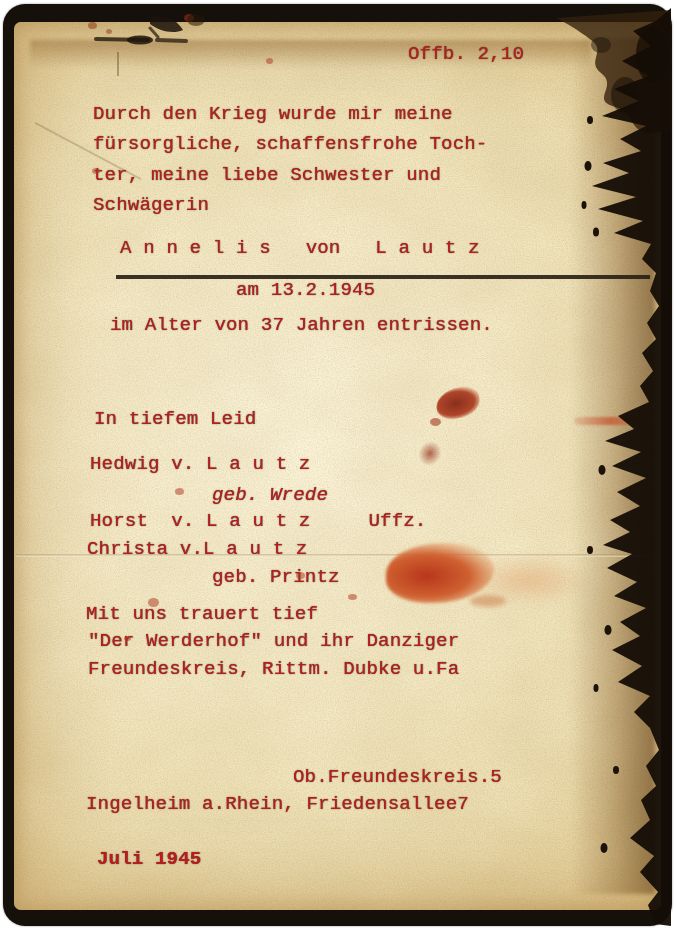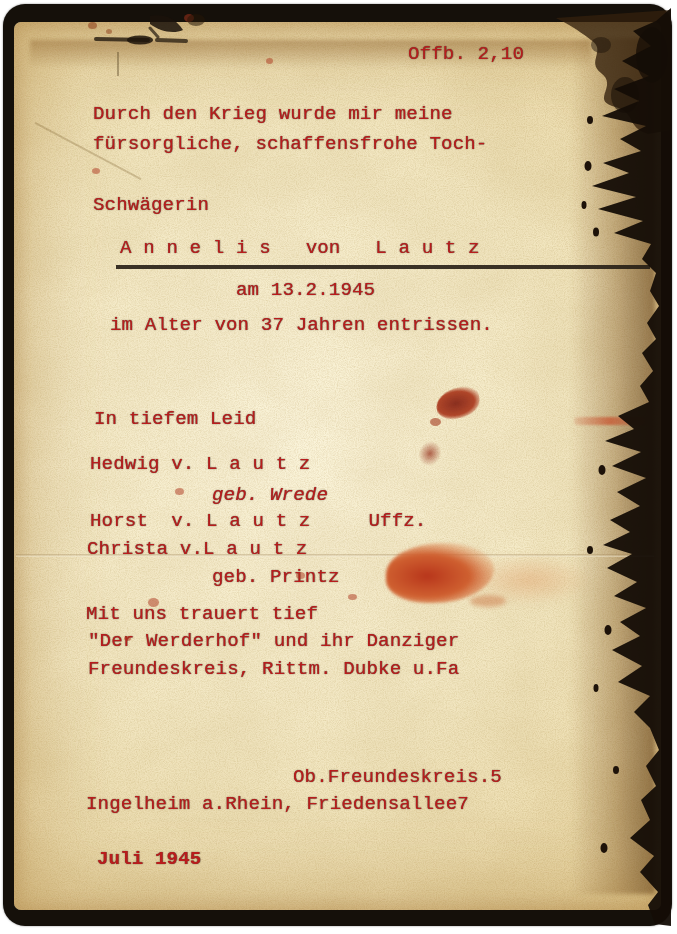--- a/index.html
+++ b/index.html
@@ -57,21 +57,21 @@
     text-shadow:0 0 1.2px rgba(46,38,28,.85), .6px .4px 0 rgba(46,38,28,.25);
   }
   .l-offb{left:408px;top:40px;}
   .l-in1{left:93px;top:100px;}
   .l-in2{left:93px;top:130px;}
   .l-in3{left:93px;top:161px;}
   .l-in4{left:93px;top:191px;text-align:center;}
   .name-wrap{
     position:absolute;left:116px;top:234px;width:534px;
     border-bottom:4px solid rgba(38,30,21,.9);
-    padding-bottom:3px;
+    padding-bottom:13px;
   }
   .name-wrap .name{
     position:static;display:block;padding-left:4px;
   }
   .l-date{left:236px;top:276px;}
   .l-age{left:110px;top:311px;}
   .l-comfort{left:122px;top:356px;}
   .l-leid{left:94px;top:405px;}
   .l-m0{left:90px;top:450px;}
   .l-m1{left:212px;top:481px;font-style:italic;}
@@ -148,20 +148,21 @@
     <div class="singe-top"></div>
     <div class="singe-right"></div>
     <div class="vignette"></div>
   </div>
 
   <div class="text-layer">
     <div class="line l-offb">Offb. 2,10</div>
 
     <div class="line l-in1">Durch den Krieg wurde mir meine</div>
     <div class="line l-in2">fürsorgliche, schaffensfrohe Toch-</div>
+    <div class="line l-in3">ter, meine liebe Schwester und</div>
     <div class="line l-in4">Schwägerin</div>
 
     <div class="name-wrap">
       <span class="line name">A n n e l i s   von   L a u t z</span>
     </div>
     <div class="line l-date">am 13.2.1945</div>
     <div class="line l-age">im Alter von 37 Jahren entrissen.</div>
 
     <div class="line l-leid">In tiefem Leid</div>
     <div class="line l-m0">Hedwig v. L a u t z</div>

